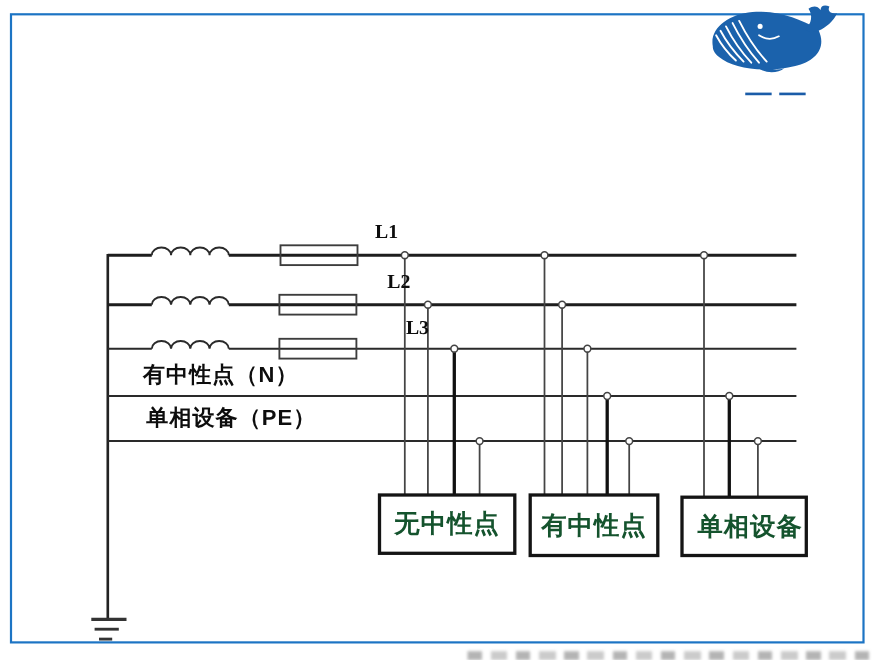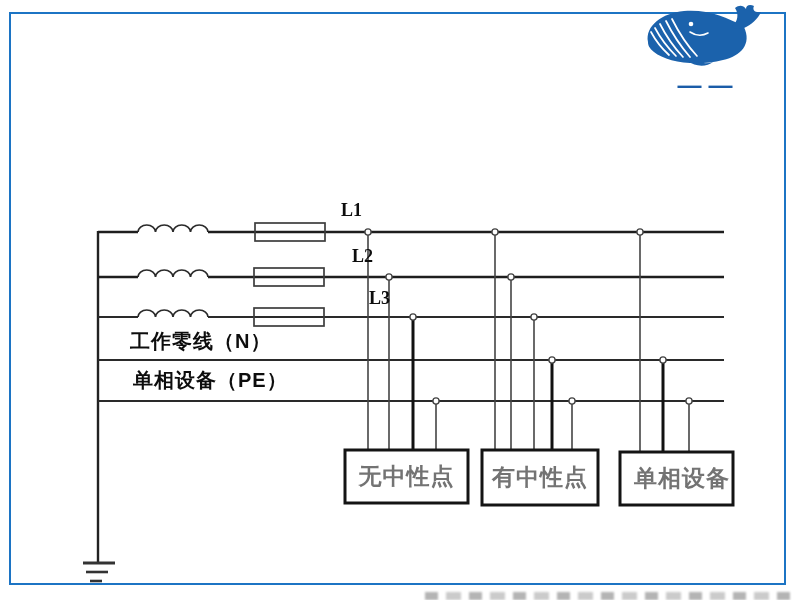--- a/index.html
+++ b/index.html
@@ -28,21 +28,21 @@
   .lbl{position:absolute;color:#0d0d0d;white-space:nowrap;z-index:3;}
   .lbl-phase{font-family:"Liberation Serif", serif;font-weight:bold;font-size:18px;line-height:22px;}
   #lbl-l1{left:341px;top:199px;}
   #lbl-l2{left:336px;top:245px;margin-left:16px;}
   #lbl-l3{left:336px;top:287px;margin-left:33px;}
   .lbl-line{font-weight:bold;font-size:20px;line-height:21px;letter-spacing:1px;}
   #lbl-n{left:130px;top:331px;}
   #lbl-pe{left:133px;top:370px;}
   .load-label{
     position:absolute;display:flex;align-items:center;justify-content:center;
-    font-weight:bold;font-size:23px;color:#737373;letter-spacing:1px;z-index:4;
+    font-weight:bold;font-size:23px;color:#14532d;letter-spacing:1px;z-index:4;
   }
   #load1{left:345px;top:450px;width:123px;height:53px;}
   #load2{left:482px;top:450px;width:116px;height:55px;}
   #load3{left:620px;top:452px;width:124px;height:53px;}
   
   #wiring{position:absolute;left:0;top:0;z-index:2;}
   
   .watermark{
     position:absolute;left:425px;top:592px;width:365px;height:8px;z-index:1;
     background:repeating-linear-gradient(90deg,
@@ -158,20 +158,20 @@
   </g>
 
   <rect x="345" y="450" width="123" height="53" stroke="#141414" stroke-width="3" fill="#ffffff"></rect>
   <rect x="482" y="450" width="116" height="55" stroke="#141414" stroke-width="3" fill="#ffffff"></rect>
   <rect x="620" y="452" width="113" height="53" stroke="#141414" stroke-width="3" fill="#ffffff"></rect>
 </svg>
 
 <div class="lbl lbl-phase" id="lbl-l1">L1</div>
 <div class="lbl lbl-phase" id="lbl-l2">L2</div>
 <div class="lbl lbl-phase" id="lbl-l3">L3</div>
-<div class="lbl lbl-line" id="lbl-n">工作零线（N）</div>
+<div class="lbl lbl-line" id="lbl-n">有中性点（N）</div>
 <div class="lbl lbl-line" id="lbl-pe">单相设备（PE）</div>
 
 <div class="load-label" id="load1">无中性点</div>
 <div class="load-label" id="load2">有中性点</div>
 <div class="load-label" id="load3">单相设备</div>
 
 <div class="watermark"></div>
 
 </body></html>

